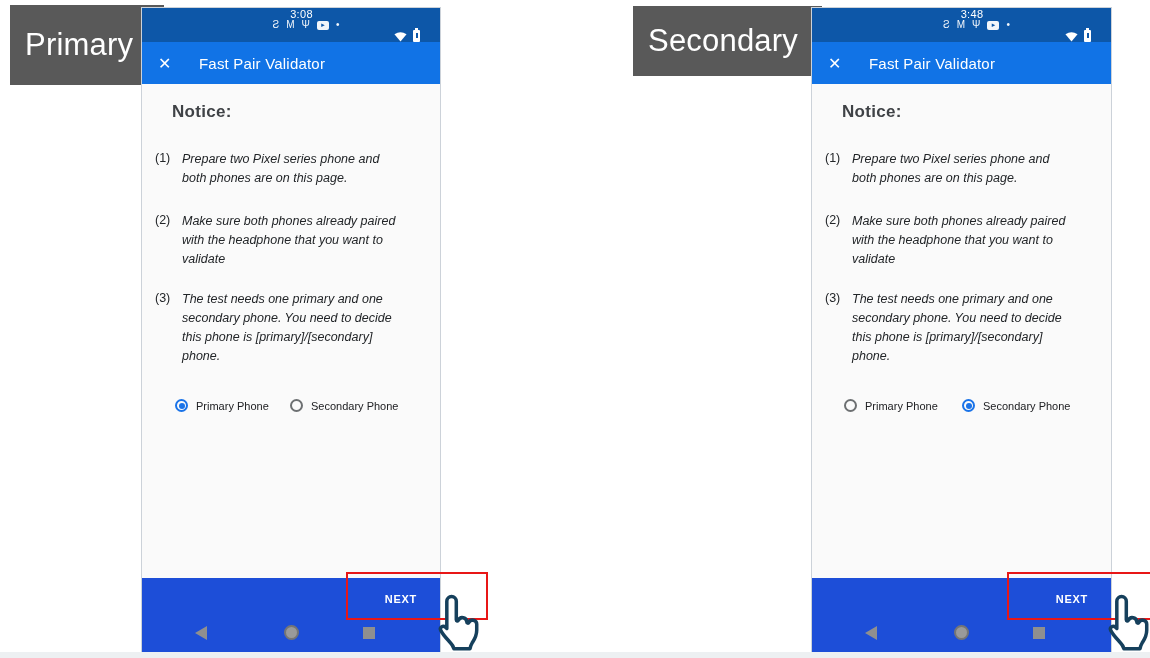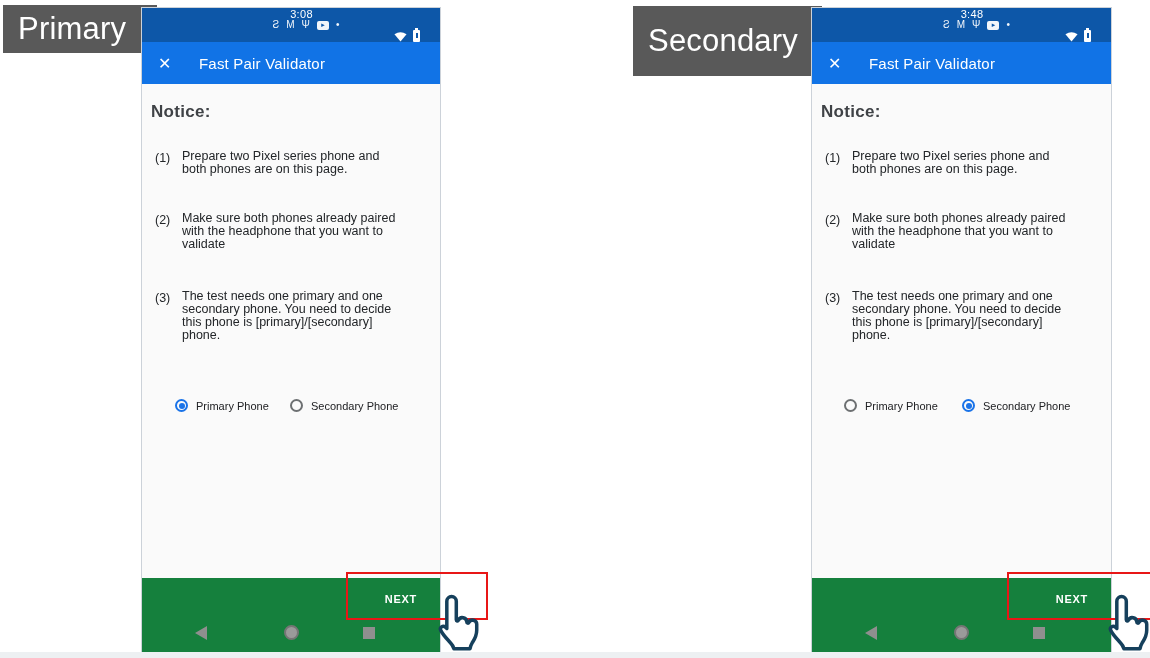--- a/index.html
+++ b/index.html
@@ -44,44 +44,44 @@
   .app-bar{
     position:absolute;left:0;top:34px;right:0;height:42px;background:#1173e6;
     display:flex;align-items:center;color:#fff;
   }
   .close-x{font-size:16px;margin-left:16px;width:20px;cursor:default;}
   .app-title{font-size:15px;font-weight:normal;margin-left:21px;letter-spacing:.2px;}
 
   
   .content{position:absolute;left:0;top:76px;right:0;bottom:75px;background:#fafafa;}
   .notice-heading{
-    position:absolute;left:9px;top:18px;font-size:17px;font-weight:bold;color:#3f4246;
+    position:absolute;left:30px;top:18px;font-size:17px;font-weight:bold;color:#3f4246;
     letter-spacing:.3px;
   }
   .notice-item{position:absolute;left:13px;width:272px;display:flex;color:#222528;}
   .item-num{width:27px;flex:0 0 27px;font-size:12.5px;line-height:17.5px;}
-  .item-text{font-size:12.5px;line-height:13px;white-space:pre-line;}
+  .item-text{font-size:12.5px;line-height:19px;white-space:pre-line;font-style:italic;}
   .item-1{top:66px;}
   .item-2{top:128px;}
   .item-3{top:206px;}
 
   
   .radio-option{position:absolute;top:315px;display:flex;align-items:flex-end;}
   .radio-circle{
     width:13px;height:13px;border-radius:50%;border:2px solid #6d7072;background:#fafafa;
     box-sizing:border-box;position:relative;flex:0 0 13px;
   }
   .radio-circle.selected{border-color:#1a73e8;}
   .radio-circle.selected:after{
     content:"";position:absolute;left:1.5px;top:1.5px;width:6px;height:6px;border-radius:50%;background:#1a73e8;
   }
   .radio-label{font-size:11px;color:#202124;margin-left:8px;}
 
   
-  .footer{position:absolute;left:0;right:0;bottom:0;height:75px;background:#15803d;padding-left:28px;}
+  .footer{position:absolute;left:0;right:0;bottom:0;height:75px;background:#1d4ed8;padding-left:28px;}
   .next-btn{
     position:absolute;right:21px;top:13px;color:#fff;font-size:11px;font-weight:bold;
     letter-spacing:.7px;padding:2px 2px;
   }
   .nav-back{
     position:absolute;left:53px;top:48px;width:12px;height:14px;background:#8f8f8f;
     clip-path:polygon(0 50%,100% 0,100% 100%);
   }
   .nav-home{
     position:absolute;left:142px;top:47px;width:15px;height:15px;border-radius:50%;
@@ -90,21 +90,21 @@
   .nav-recents{position:absolute;left:221px;top:49px;width:12px;height:12px;background:#8f8f8f;}
 
   
   .highlight-rect{position:absolute;border:2px solid #e81717;z-index:5;}
   .hand-cursor{position:absolute;z-index:6;}
   .bottom-strip{position:absolute;left:0;top:652px;width:1150px;height:6px;background:#edf0f2;}
 </style>
 </head>
 <body>
 
-<div class="side-label" style="left:3px;top:5px;width:139px;height:48px;">Primary</div>
+<div class="side-label" style="left:10px;top:5px;width:139px;height:80px;">Primary</div>
 
 <div class="phone" style="left:142px;width:298px;">
   <div class="status-bar">
     <span class="status-time">3:08</span>
     <span class="notif-icons">
       <span>Ƨ</span>
       <span>M</span>
       <span>Ψ</span>
       <span class="yt-chip">▸</span>
       <span>•</span>

